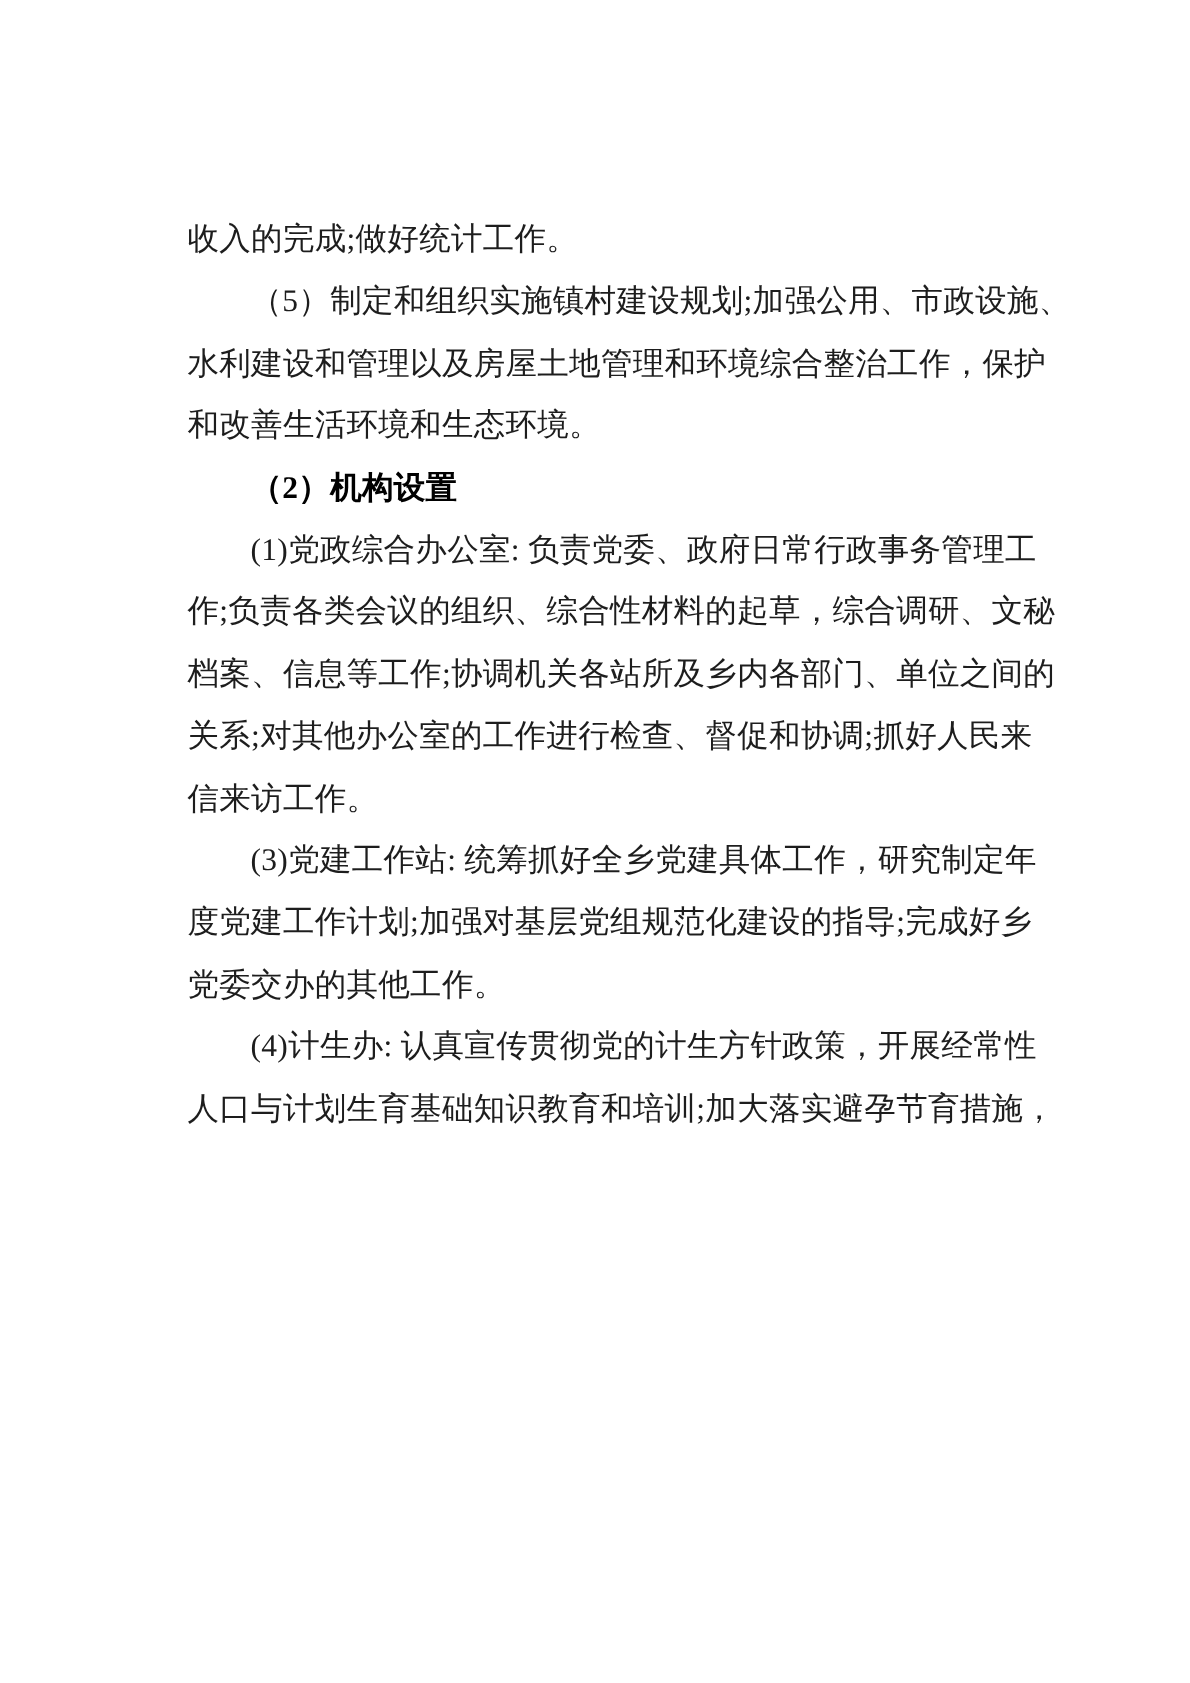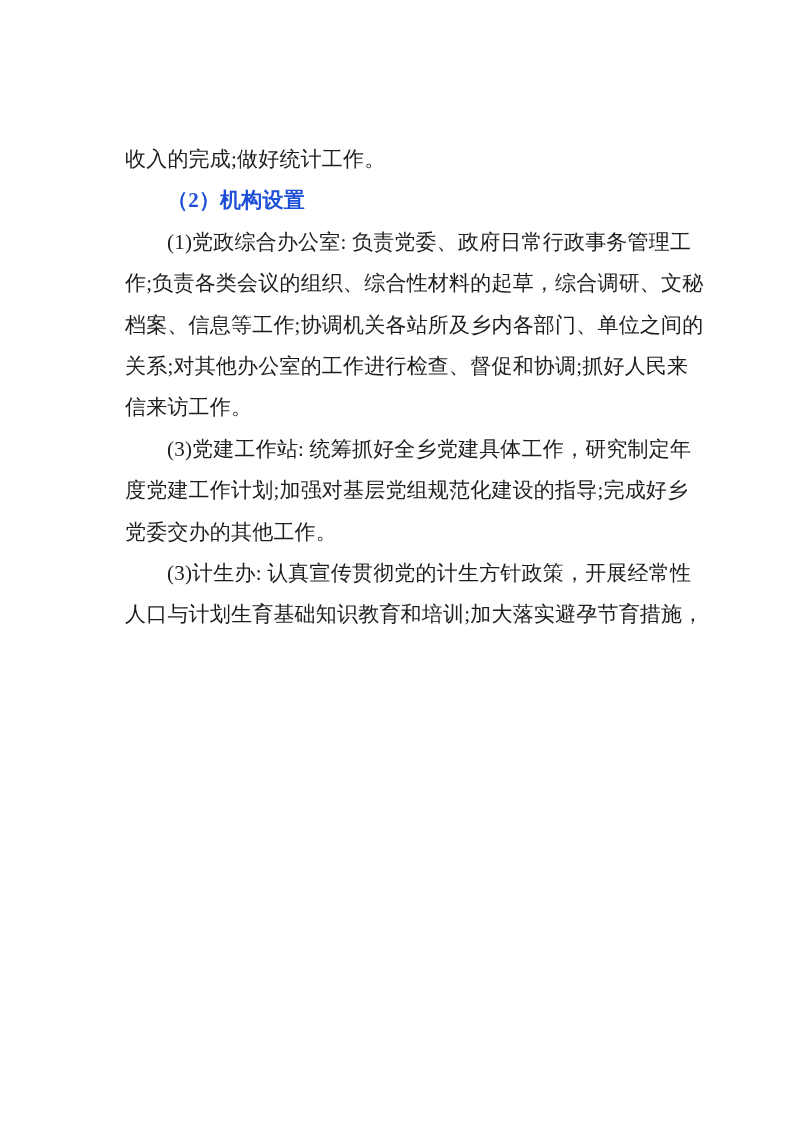--- a/index.html
+++ b/index.html
@@ -30,34 +30,37 @@
   .body-text p {
     margin: 0;
     padding: 0;
     white-space: pre-line; 
   }
   .body-text p.indent {
     text-indent: 2em;
   }
   .body-text p.heading {
     font-weight: bold;
-    color: #1d4ed8;
+    color: #000000;
   }
 </style>
 </head>
 <body>
 
 <div class="page">
   <div class="body-text">
     <p>收入的完成;做好统计工作。</p>
+    <p class="indent">（5）制定和组织实施镇村建设规划;加强公用、市政设施、
+水利建设和管理以及房屋土地管理和环境综合整治工作，保护
+和改善生活环境和生态环境。</p>
     <p class="indent heading">（2）机构设置</p>
     <p class="indent">(1)党政综合办公室: 负责党委、政府日常行政事务管理工
 作;负责各类会议的组织、综合性材料的起草，综合调研、文秘
 档案、信息等工作;协调机关各站所及乡内各部门、单位之间的
 关系;对其他办公室的工作进行检查、督促和协调;抓好人民来
 信来访工作。</p>
     <p class="indent">(3)党建工作站: 统筹抓好全乡党建具体工作，研究制定年
 度党建工作计划;加强对基层党组规范化建设的指导;完成好乡
 党委交办的其他工作。</p>
-    <p class="indent">(3)计生办: 认真宣传贯彻党的计生方针政策，开展经常性
+    <p class="indent">(4)计生办: 认真宣传贯彻党的计生方针政策，开展经常性
 人口与计划生育基础知识教育和培训;加大落实避孕节育措施，</p>
   </div>
 </div>
 
 </body></html>

